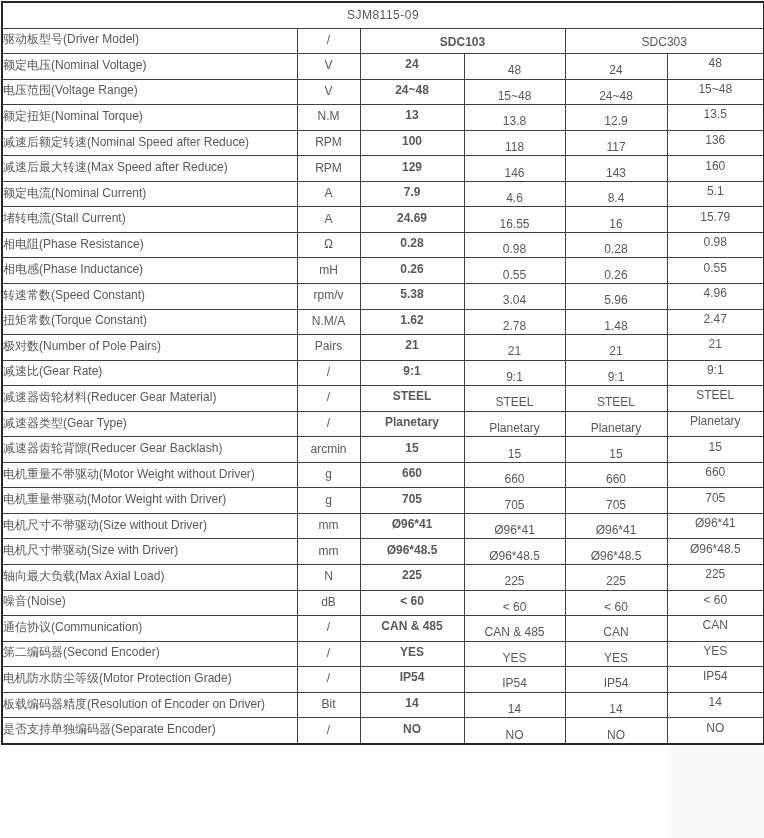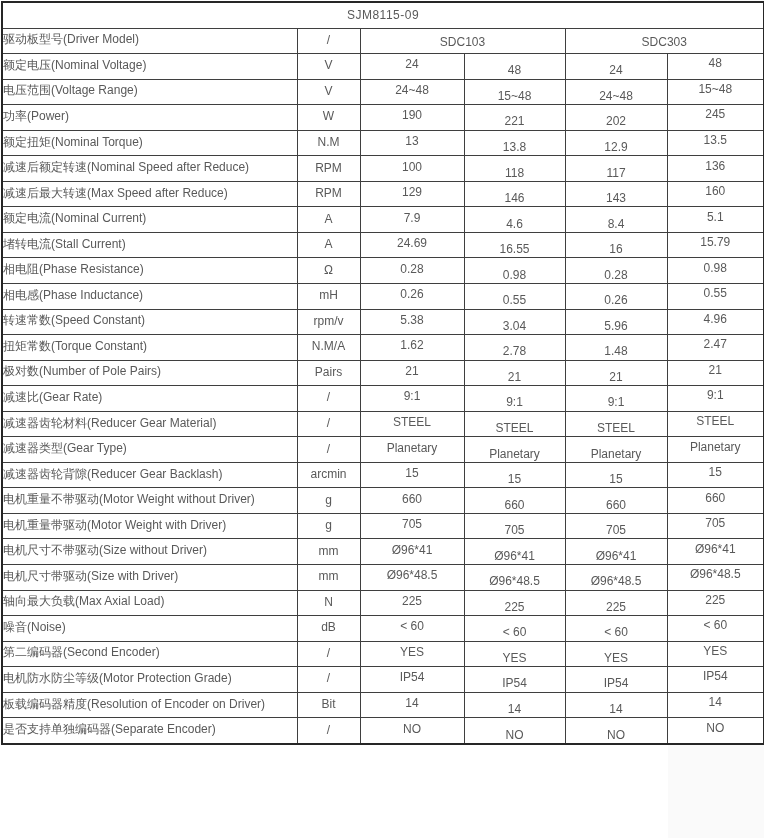--- a/index.html
+++ b/index.html
@@ -41,21 +41,21 @@
   }
   td.label-cell {
     text-align: left;
     padding-left: 8px;
   }
   td.label-cell span { position: relative; top: -1px; display: inline-block; }
   td.unit-cell { text-align: center; }
   td.unit-cell span { position: relative; top: -1px; display: inline-block; }
   td.value-cell { text-align: center; }
   td.value-cell span { position: relative; display: inline-block; }
-  td.value-cell.v0 span { top: -2px; }
+  td.value-cell.v0 span { top: -2px; font-weight: bold; }
   td.value-cell.v1 span { top: 4px; }
   td.value-cell.v2 span { top: 4px; }
   td.value-cell.v3 span { top: -3px; }
   td.value-cell.merged span { top: 1px; }
 </style>
 </head>
 <body>
 
 <div class="sheet">
   <table class="spec-table">
@@ -88,28 +88,20 @@
         </tr>
         <tr>
           <td class="label-cell"><span>电压范围(Voltage Range)</span></td>
           <td class="unit-cell"><span>V</span></td>
           <td class="value-cell v0"><span>24~48</span></td>
           <td class="value-cell v1"><span>15~48</span></td>
           <td class="value-cell v2"><span>24~48</span></td>
           <td class="value-cell v3"><span>15~48</span></td>
         </tr>
         <tr>
-          <td class="label-cell"><span>功率(Power)</span></td>
-          <td class="unit-cell"><span>W</span></td>
-          <td class="value-cell v0"><span>190</span></td>
-          <td class="value-cell v1"><span>221</span></td>
-          <td class="value-cell v2"><span>202</span></td>
-          <td class="value-cell v3"><span>245</span></td>
-        </tr>
-        <tr>
           <td class="label-cell"><span>额定扭矩(Nominal Torque)</span></td>
           <td class="unit-cell"><span>N.M</span></td>
           <td class="value-cell v0"><span>13</span></td>
           <td class="value-cell v1"><span>13.8</span></td>
           <td class="value-cell v2"><span>12.9</span></td>
           <td class="value-cell v3"><span>13.5</span></td>
         </tr>
         <tr>
           <td class="label-cell"><span>减速后额定转速(Nominal Speed after Reduce)</span></td>
           <td class="unit-cell"><span>RPM</span></td>
@@ -256,20 +248,28 @@
         </tr>
         <tr>
           <td class="label-cell"><span>噪音(Noise)</span></td>
           <td class="unit-cell"><span>dB</span></td>
           <td class="value-cell v0"><span>&lt; 60</span></td>
           <td class="value-cell v1"><span>&lt; 60</span></td>
           <td class="value-cell v2"><span>&lt; 60</span></td>
           <td class="value-cell v3"><span>&lt; 60</span></td>
         </tr>
         <tr>
+          <td class="label-cell"><span>通信协议(Communication)</span></td>
+          <td class="unit-cell"><span>/</span></td>
+          <td class="value-cell v0"><span>CAN &amp; 485</span></td>
+          <td class="value-cell v1"><span>CAN &amp; 485</span></td>
+          <td class="value-cell v2"><span>CAN</span></td>
+          <td class="value-cell v3"><span>CAN</span></td>
+        </tr>
+        <tr>
           <td class="label-cell"><span>第二编码器(Second Encoder)</span></td>
           <td class="unit-cell"><span>/</span></td>
           <td class="value-cell v0"><span>YES</span></td>
           <td class="value-cell v1"><span>YES</span></td>
           <td class="value-cell v2"><span>YES</span></td>
           <td class="value-cell v3"><span>YES</span></td>
         </tr>
         <tr>
           <td class="label-cell"><span>电机防水防尘等级(Motor Protection Grade)</span></td>
           <td class="unit-cell"><span>/</span></td>

